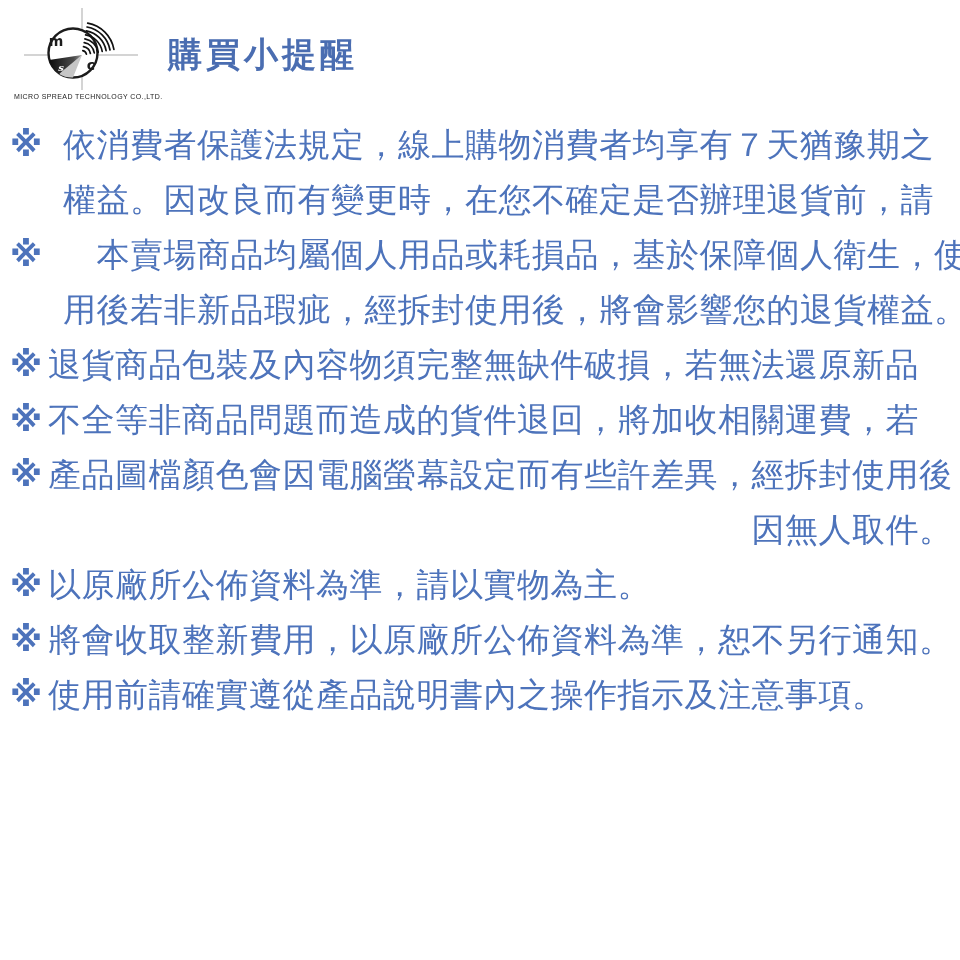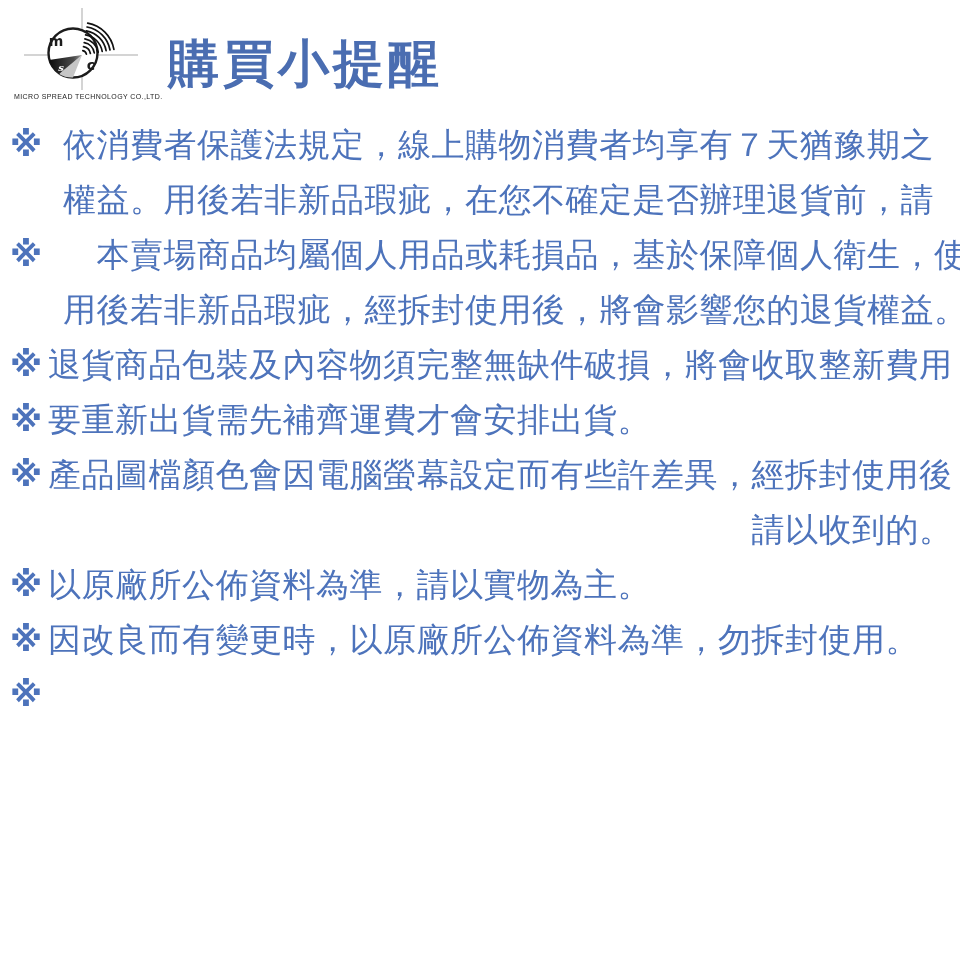--- a/index.html
+++ b/index.html
@@ -22,21 +22,21 @@
     height:117px;padding:8px 0 0 20px;
   }
   .logo-wrap{width:132px;flex:0 0 132px;text-align:left;}
   .logo-svg{display:block;margin-left:2px;}
   .logo-caption{
     font-size:7px;letter-spacing:.4px;color:#222;
     white-space:nowrap;margin-top:1px;margin-left:-6px;
     font-family:"Liberation Sans",sans-serif;
   }
   .page-title{
-    font-size:51px;font-weight:700;letter-spacing:4px;
+    font-size:34px;font-weight:700;letter-spacing:4px;
     color:var(--title-blue);margin:28px 0 0 16px;line-height:1.1;
     white-space:nowrap;
   }
 
   
   .notice-list{padding:0;}
   .notice{display:flex;align-items:flex-start;}
   .notice-marker{
     flex:0 0 38px;margin-left:10px;
     height:55px;line-height:55px;
@@ -95,59 +95,62 @@
       <div class="logo-caption">MICRO SPREAD TECHNOLOGY CO.,LTD.</div>
     </div>
     <h1 class="page-title">購買小提醒</h1>
   </div>
 
   <div class="notice-list">
       <div class="notice">
         <span class="notice-marker">※</span>
         <div class="notice-body">
           <div class="notice-line">依消費者保護法規定，線上購物消費者均享有７天猶豫期之</div>
-          <div class="notice-line">權益。用後若非新品瑕疵，在您不確定是否辦理退貨前，請</div>
+          <div class="notice-line">權益。因改良而有變更時，在您不確定是否辦理退貨前，請</div>
         </div>
       </div>
       <div class="notice">
         <span class="notice-marker">※</span>
         <div class="notice-body">
           <div class="notice-line">本賣場商品均屬個人用品或耗損品，基於保障個人衛生，使</div>
           <div class="notice-line">用後若非新品瑕疵，經拆封使用後，將會影響您的退貨權益。</div>
         </div>
       </div>
       <div class="notice">
         <span class="notice-marker">※</span>
         <div class="notice-body">
-          <div class="notice-line">退貨商品包裝及內容物須完整無缺件破損，將會收取整新費用</div>
+          <div class="notice-line">退貨商品包裝及內容物須完整無缺件破損，若無法還原新品</div>
         </div>
       </div>
       <div class="notice">
         <span class="notice-marker">※</span>
         <div class="notice-body">
-          <div class="notice-line">要重新出貨需先補齊運費才會安排出貨。</div>
+          <div class="notice-line">不全等非商品問題而造成的貨件退回，將加收相關運費，若</div>
         </div>
       </div>
       <div class="notice">
         <span class="notice-marker">※</span>
         <div class="notice-body">
           <div class="notice-line">產品圖檔顏色會因電腦螢幕設定而有些許差異，經拆封使用後</div>
-          <div class="notice-line">請以收到的。</div>
+          <div class="notice-line">因無人取件。</div>
         </div>
       </div>
       <div class="notice">
         <span class="notice-marker">※</span>
         <div class="notice-body">
           <div class="notice-line">以原廠所公佈資料為準，請以實物為主。</div>
         </div>
       </div>
       <div class="notice">
         <span class="notice-marker">※</span>
         <div class="notice-body">
-          <div class="notice-line">因改良而有變更時，以原廠所公佈資料為準，勿拆封使用。</div>
+          <div class="notice-line">將會收取整新費用，以原廠所公佈資料為準，恕不另行通知。</div>
         </div>
       </div>
       <div class="notice">
         <span class="notice-marker">※</span>
+        <div class="notice-body">
+          <div class="notice-line">使用前請確實遵從產品說明書內之操作指示及注意事項。</div>
+        </div>
       </div>
     </div>
 
 </div>
 
 </body></html>

